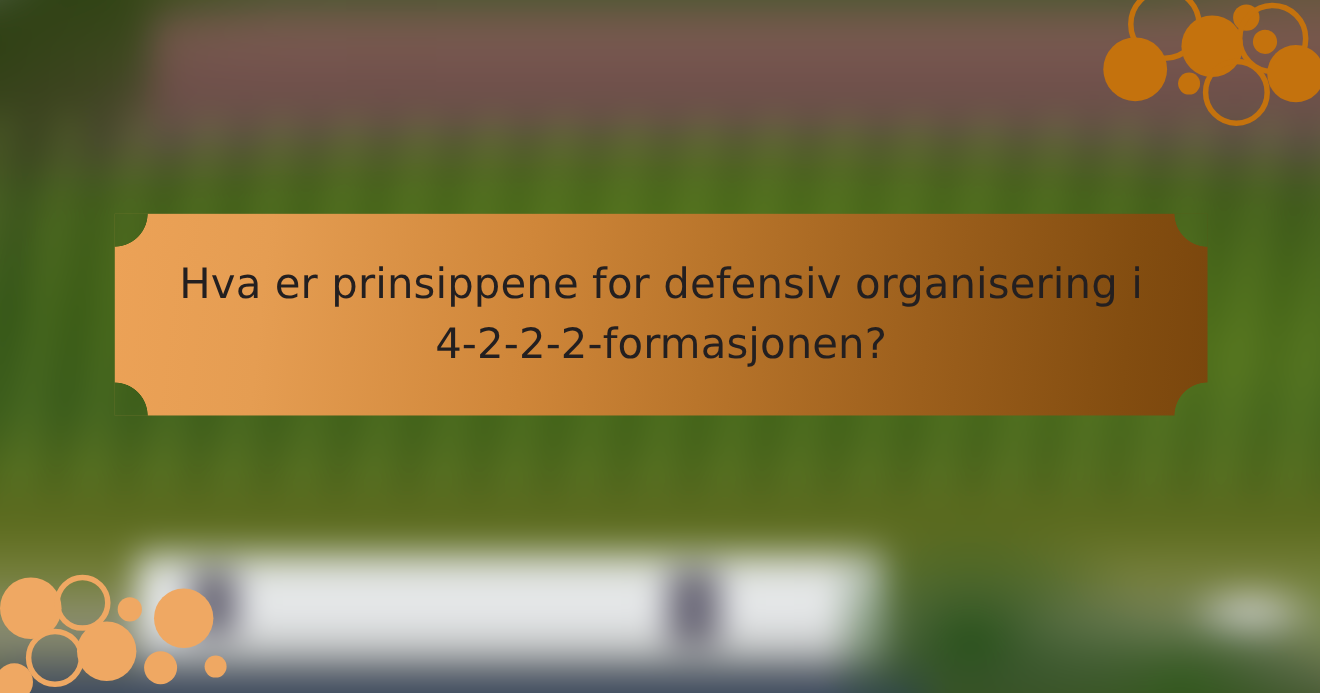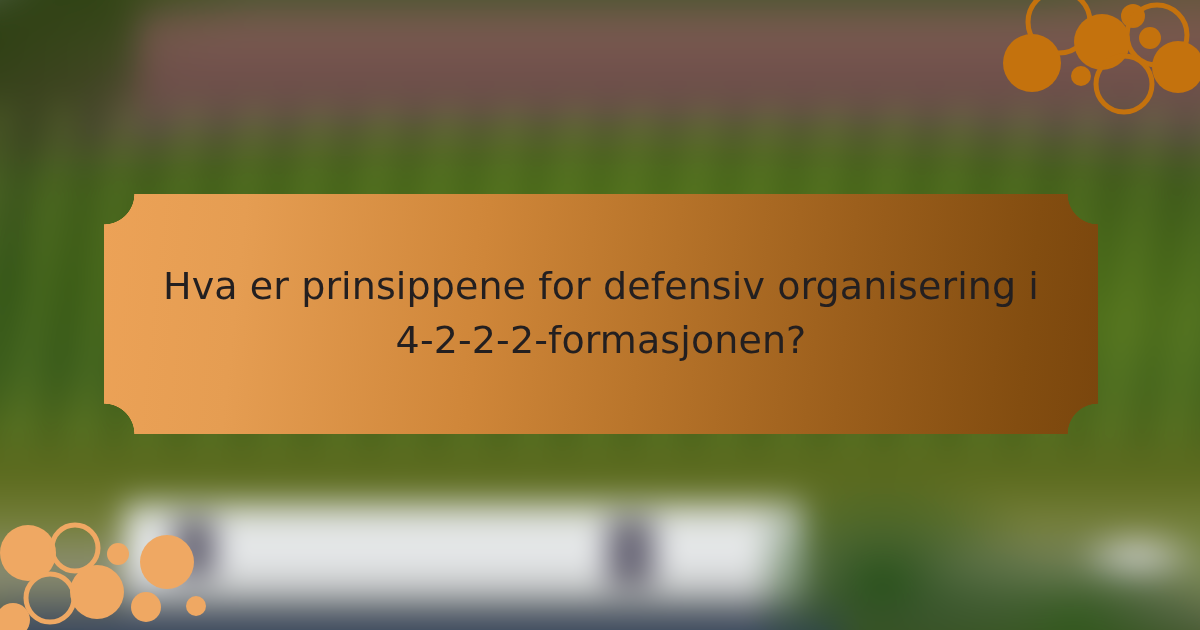--- a/index.html
+++ b/index.html
@@ -184,21 +184,21 @@
   .circles svg { display: block; }
   .cluster-tr { position: absolute; right: 0; top: 0; }
   .cluster-bl { position: absolute; left: 0; bottom: 0; }
 
   
   .card {
     position: absolute;
     left: 104px;
     top: 194px;
     width: 994px;
-    height: 240px;
+    height: 184px;
     display: flex;
     align-items: center;
     justify-content: flex-start;
     padding: 28px 56px;
     background: linear-gradient(96deg,
       #eca257 0%,
       #e59d52 14%,
       #cf8639 38%,
       #b9752b 54%,
       #9c5f1c 74%,

